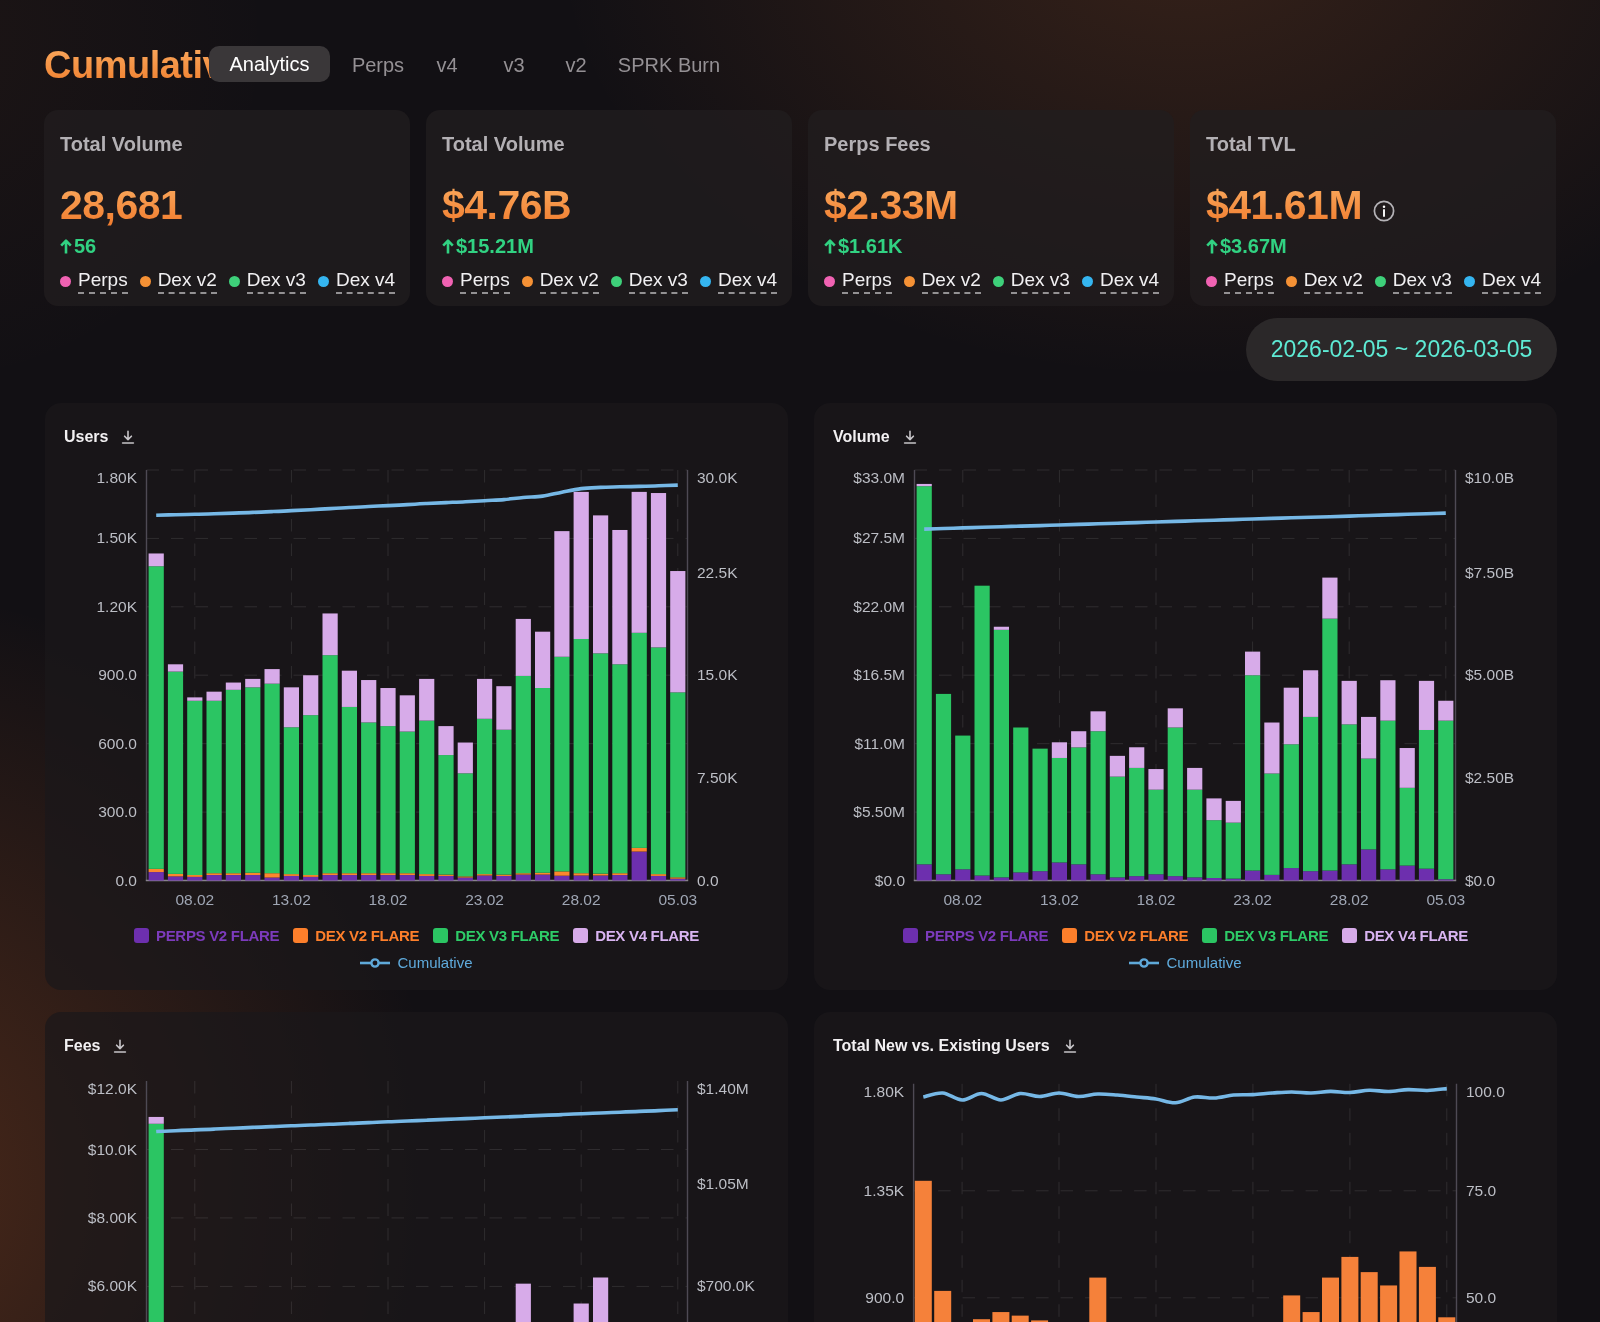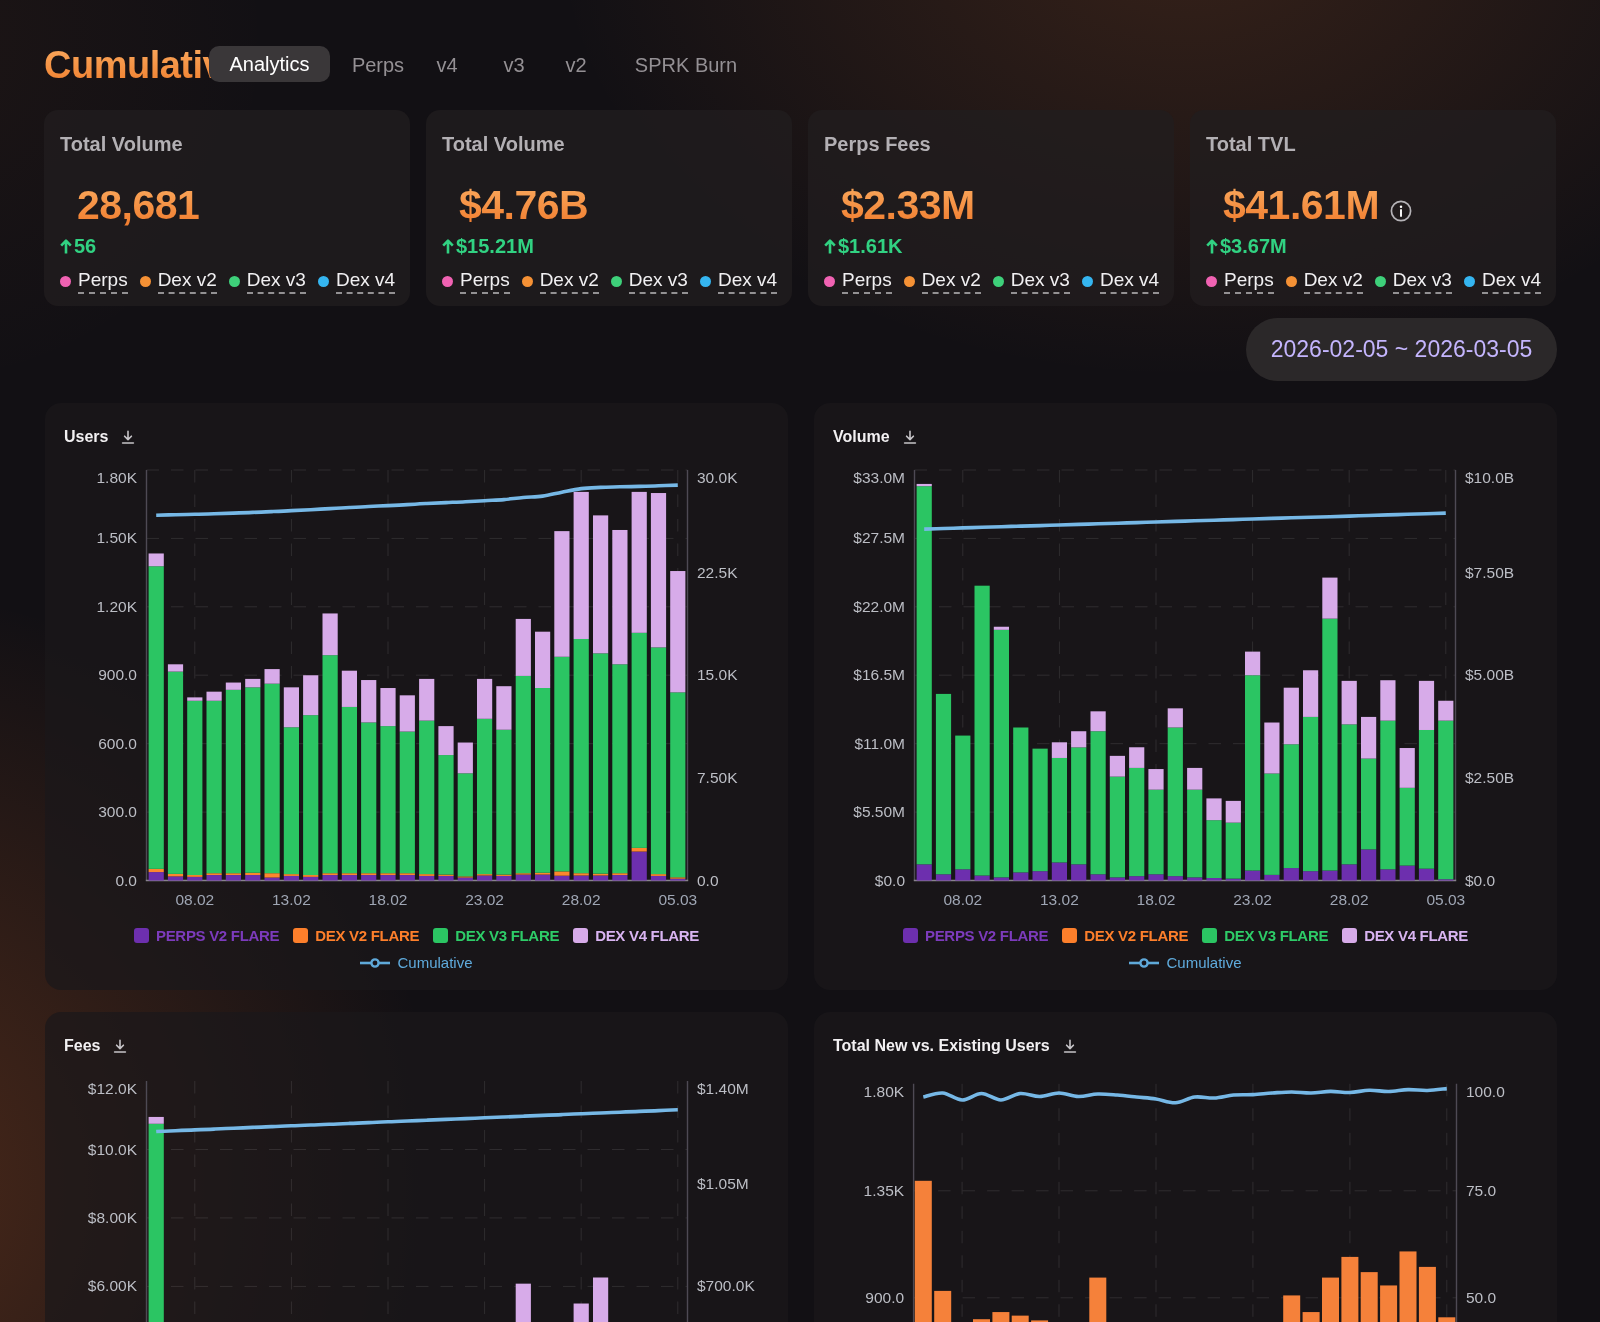--- a/index.html
+++ b/index.html
@@ -13,38 +13,38 @@
 }
 .h1 { position:absolute; left:44px; top:44px; font-size:38px; font-weight:700; letter-spacing:-0.5px;
   background:linear-gradient(180deg,#fbab60 0%,#ef7d2c 100%); -webkit-background-clip:text; background-clip:text; color:transparent; }
 .aggr { position:absolute; left:209px; top:46px; width:121px; height:36px; background:#3a3739; border-radius:10px;
   color:#fff; font-size:20px; font-weight:400; display:flex; align-items:center; justify-content:center; }
 .tab { position:absolute; top:53.5px; color:#949094; font-size:20px; font-weight:400; transform:translateX(-50%); }
 .card { position:absolute; top:110px; width:366px; height:196px; border-radius:14px; background:rgba(33,29,31,0.75); }
 .ctitle { position:absolute; left:16px; top:23px; font-size:20px; font-weight:600; color:#b3b0b4; }
 .cvalrow { position:absolute; left:16px; top:75px; display:flex; align-items:flex-end; }
 .cval { font-size:41px; font-weight:700; letter-spacing:-0.5px; line-height:1;
-  background:linear-gradient(180deg,#f9a458 10%,#f17e30 95%); -webkit-background-clip:text; background-clip:text; color:transparent;margin-left:17px; }
+  background:linear-gradient(180deg,#f9a458 10%,#f17e30 95%); -webkit-background-clip:text; background-clip:text; color:transparent; }
 .cchg { position:absolute; left:15px; top:125px; font-size:20px; font-weight:600; color:#31d282; display:flex; align-items:center; }
 .clegend { position:absolute; left:16px; top:160px; display:flex; align-items:center; white-space:nowrap; }
 .ldot { width:11px; height:11px; border-radius:50%; margin-right:7px; flex:none; }
 .llink { color:#f1f0f2; font-size:19px; margin-right:12px; border-bottom:2px dashed rgba(244,244,246,0.55); padding-bottom:2px; line-height:1.05; }
 .datepill { position:absolute; left:1246px; top:318px; width:311px; height:63px; border-radius:32px;
-  background:#2b2829; color:#c4b5fd; font-size:23px; display:flex; align-items:center; justify-content:center; }
+  background:#2b2829; color:#5eead4; font-size:23px; display:flex; align-items:center; justify-content:center; }
 .panel { position:absolute; width:743px; height:587px; border-radius:16px; background:rgba(27,23,26,0.72); overflow:hidden; }
 .ptitle { position:absolute; left:19px; top:25px; font-size:16px; font-weight:600; color:#f2f0f2; display:flex; align-items:center; z-index:2; }
 </style></head>
 <body>
 <div class="h1">Cumulative</div>
 <div class="aggr">Analytics</div>
 <span class="tab" style="left:378px">Perps</span>
 <span class="tab" style="left:447px">v4</span>
 <span class="tab" style="left:514px">v3</span>
 <span class="tab" style="left:576px">v2</span>
-<span class="tab" style="left:686px">SPRK Burn</span>
+<span class="tab" style="left:669px">SPRK Burn</span>
 <div class="card" style="left:44px">
 <div class="ctitle">Total Volume</div>
 <div class="cvalrow">
       <span class="cval">28,681</span>
     </div>
 <div class="cchg"><svg width="14" height="17" viewBox="0 0 14 17" style="margin-right:1px" fill="none">
         <path d="M7 15.5 V3.2 M2.2 7.6 L7 2.6 L11.8 7.6" stroke="#31d282" stroke-width="2.6" stroke-linejoin="round"></path>
       </svg>56</div>
 <div class="clegend">
       <span class="ldot" style="background:#f062b2"></span>

